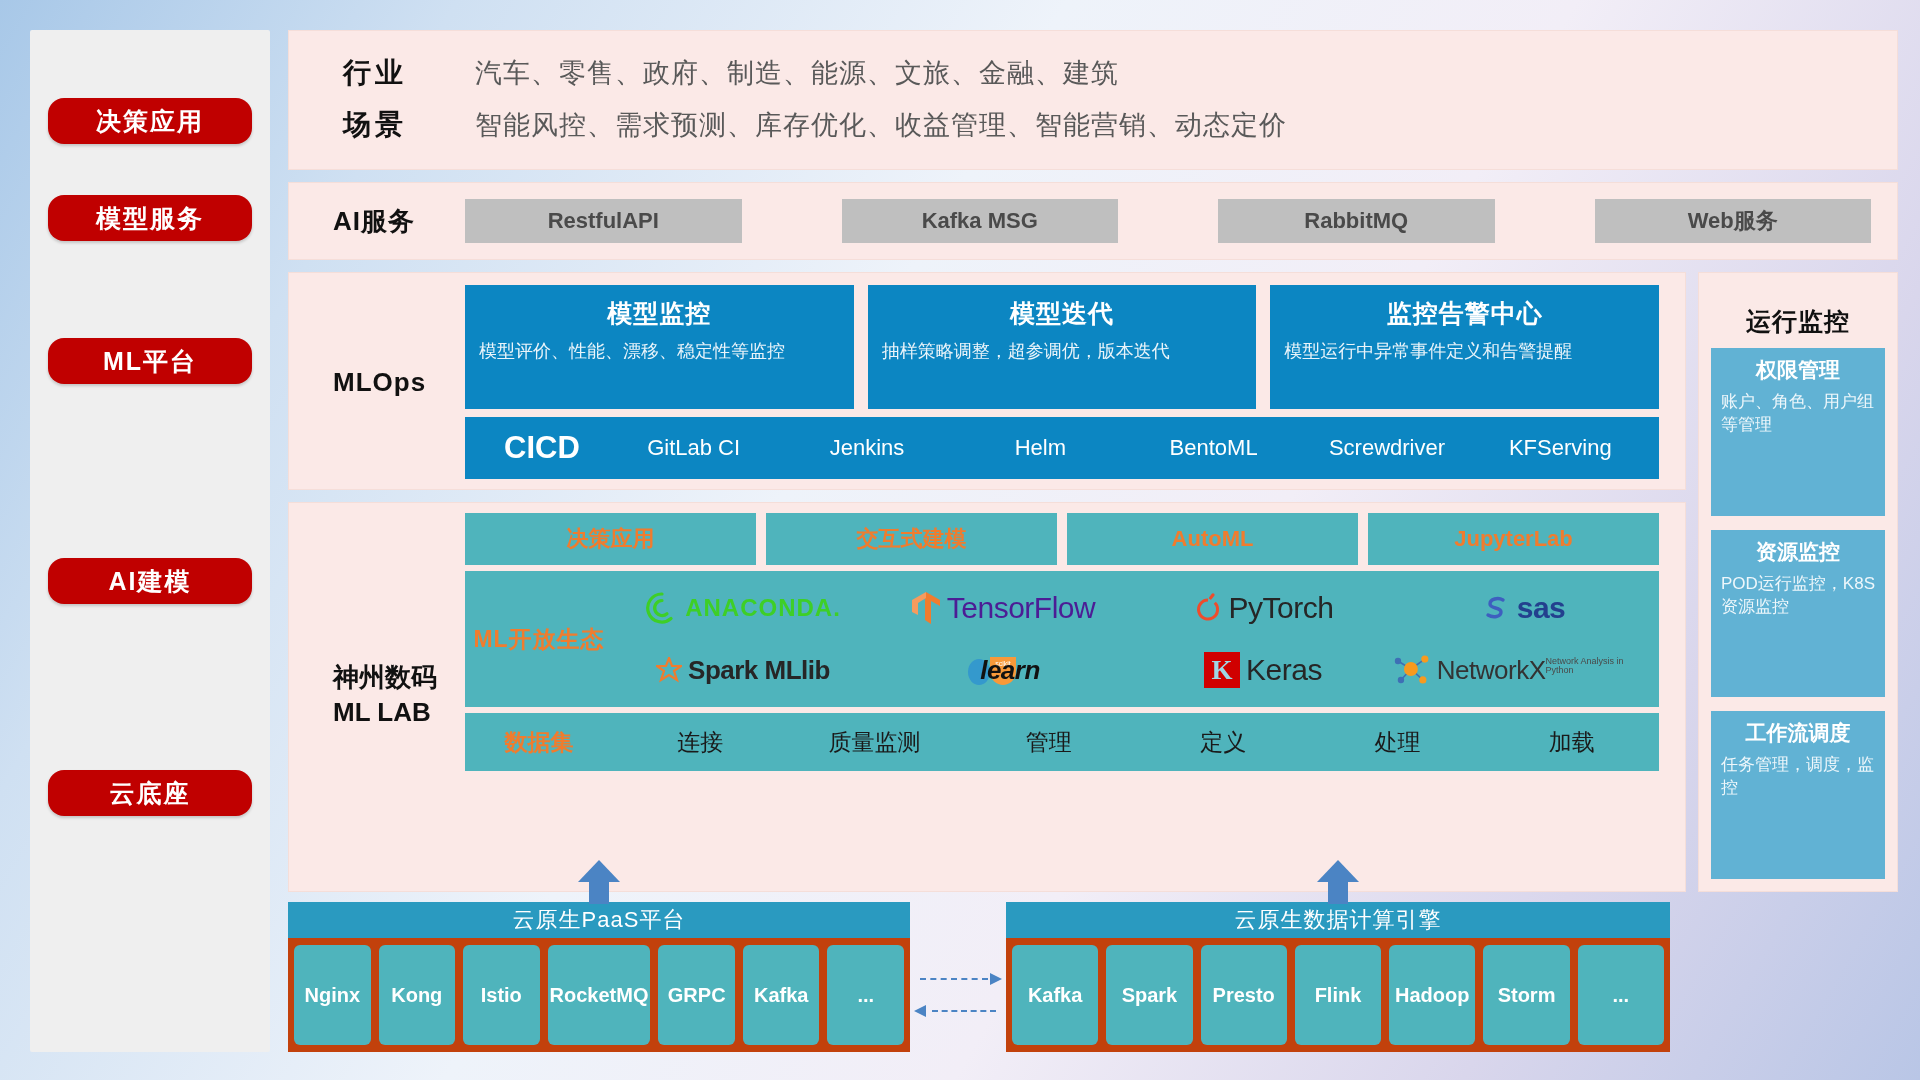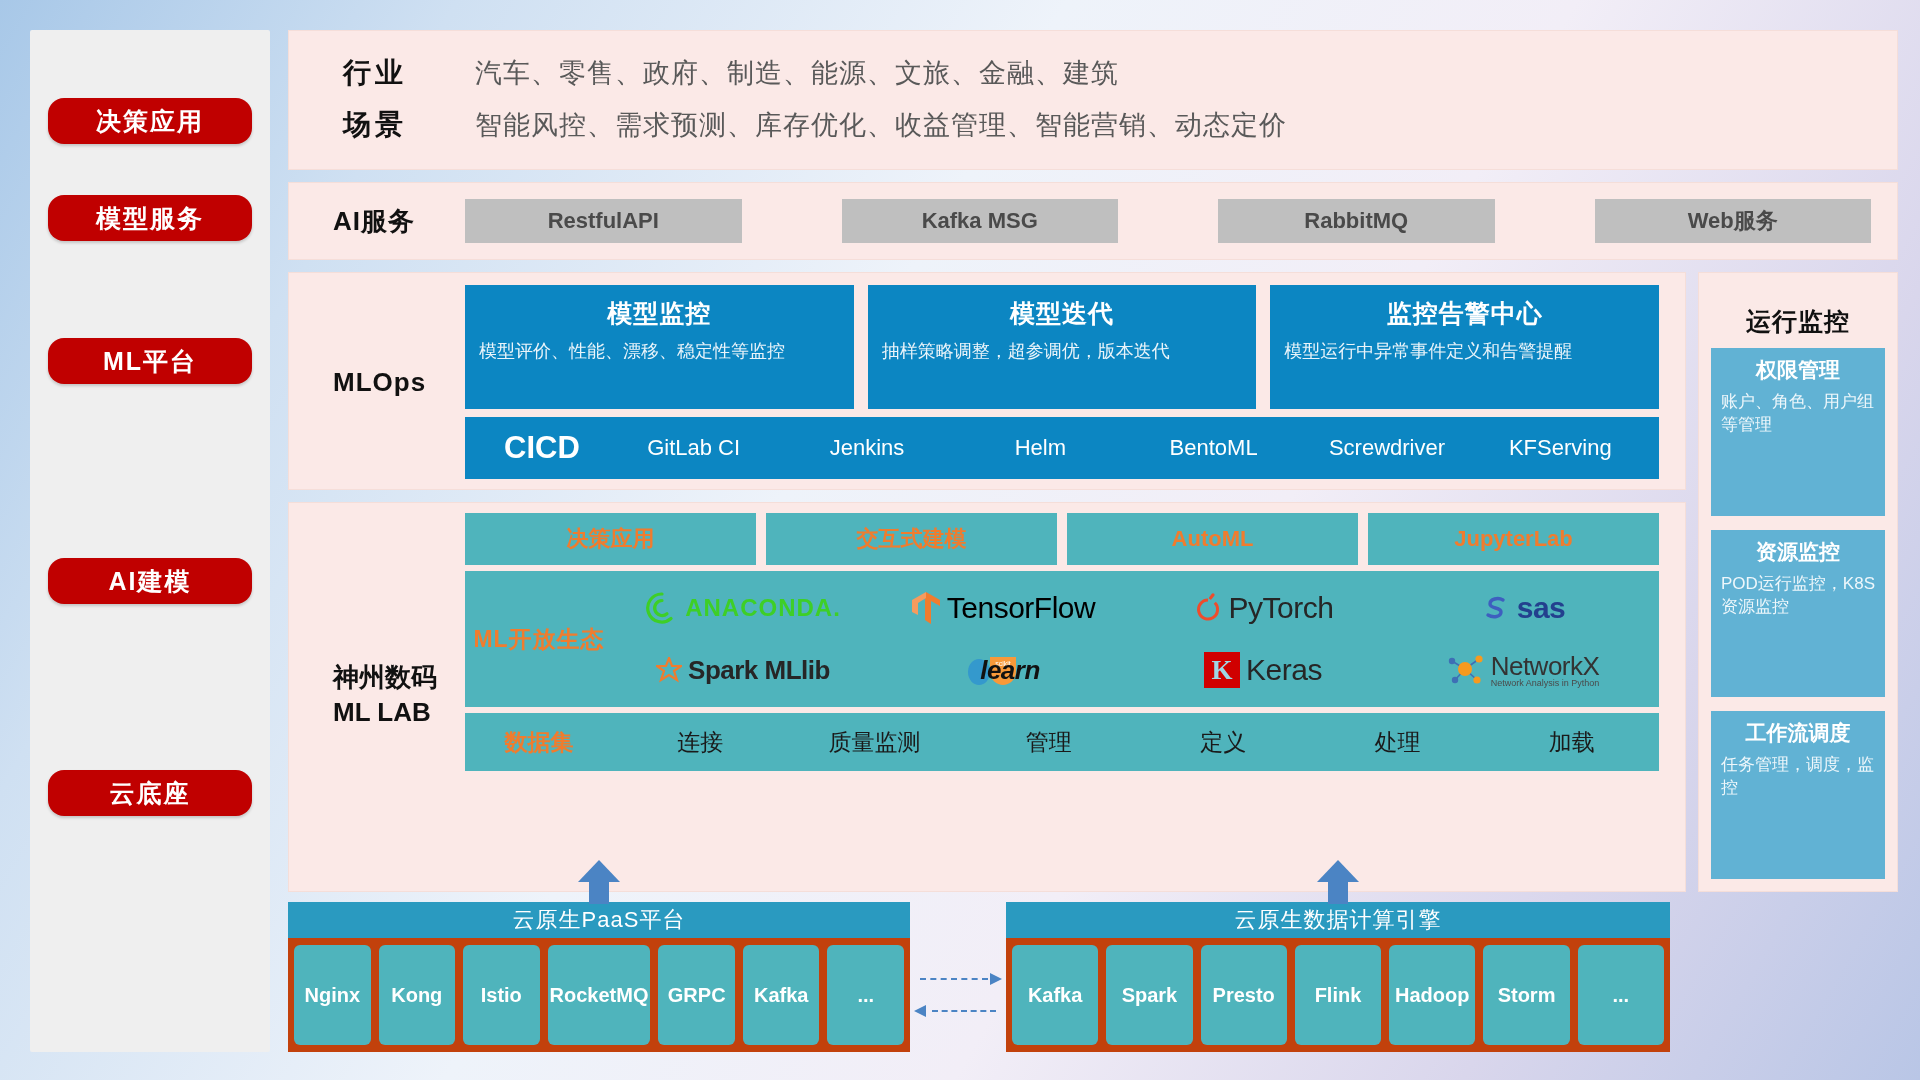--- a/index.html
+++ b/index.html
@@ -317,21 +317,21 @@
                     <path d="M17 9.5a7.5 7.5 0 1 0 5 13.2" fill="none" stroke="#3ECF27" stroke-width="3.2" stroke-linecap="round"></path>
                   </svg>
                   <span class="logo-txt" style="color:#3ECF27;font-size:24px;font-weight:600;letter-spacing:1px">ANACONDA.</span>
                 </div>
 
                 <div class="logo">
                   <svg width="30" height="34" viewBox="0 0 30 34" aria-hidden="true">
                     <polygon points="15,1 29,9 29,15 20,10 20,33 14,29 14,6 9,9" fill="#F07C2E"></polygon>
                     <polygon points="15,1 1,9 1,21 7,24 7,12 15,7" fill="#F59B5E"></polygon>
                   </svg>
-                  <span class="logo-txt" style="color:#000000;font-size:30px">TensorFlow</span>
+                  <span class="logo-txt" style="color:#4c1d95;font-size:30px">TensorFlow</span>
                 </div>
 
                 <div class="logo">
                   <svg width="30" height="34" viewBox="0 0 30 34" aria-hidden="true">
                     <path d="M15 9a9.5 9.5 0 1 0 6.8 2.8" fill="none" stroke="#EE4C2C" stroke-width="3"></path>
                     <rect x="17.5" y="2" width="3.2" height="7" rx="1.4" fill="#EE4C2C" transform="rotate(38 19 5)"></rect>
                   </svg>
                   <span class="logo-txt" style="color:#262626;font-size:30px">PyTorch</span>
                 </div>
 
@@ -368,21 +368,21 @@
                     <line x1="18" y1="16" x2="5" y2="8" stroke="#3E6FB5" stroke-width="1.6"></line>
                     <line x1="18" y1="16" x2="32" y2="6" stroke="#3E6FB5" stroke-width="1.6"></line>
                     <line x1="18" y1="16" x2="8" y2="27" stroke="#3E6FB5" stroke-width="1.6"></line>
                     <line x1="18" y1="16" x2="30" y2="27" stroke="#3E6FB5" stroke-width="1.6"></line>
                     <circle cx="18" cy="16" r="7" fill="#F79A1F"></circle>
                     <circle cx="5" cy="8" r="3.2" fill="#3E6FB5"></circle>
                     <circle cx="32" cy="6" r="3.6" fill="#F79A1F"></circle>
                     <circle cx="8" cy="27" r="3.2" fill="#3E6FB5"></circle>
                     <circle cx="30" cy="27" r="3.6" fill="#F79A1F"></circle>
                   </svg>
-                  <span style="display:flex;flex-direction:column;line-height:1">
+                  <span style="display:flex;flex-direction:row;line-height:1">
                     <span class="logo-txt" style="color:#333;font-size:26px">NetworkX</span>
                     <span style="font-size:9px;color:#4a4a4a">Network Analysis in Python</span>
                   </span>
                 </div>
 
               </div>
             </div>
 
             <div class="dsrow">
               <div class="ds-label">数据集</div>

